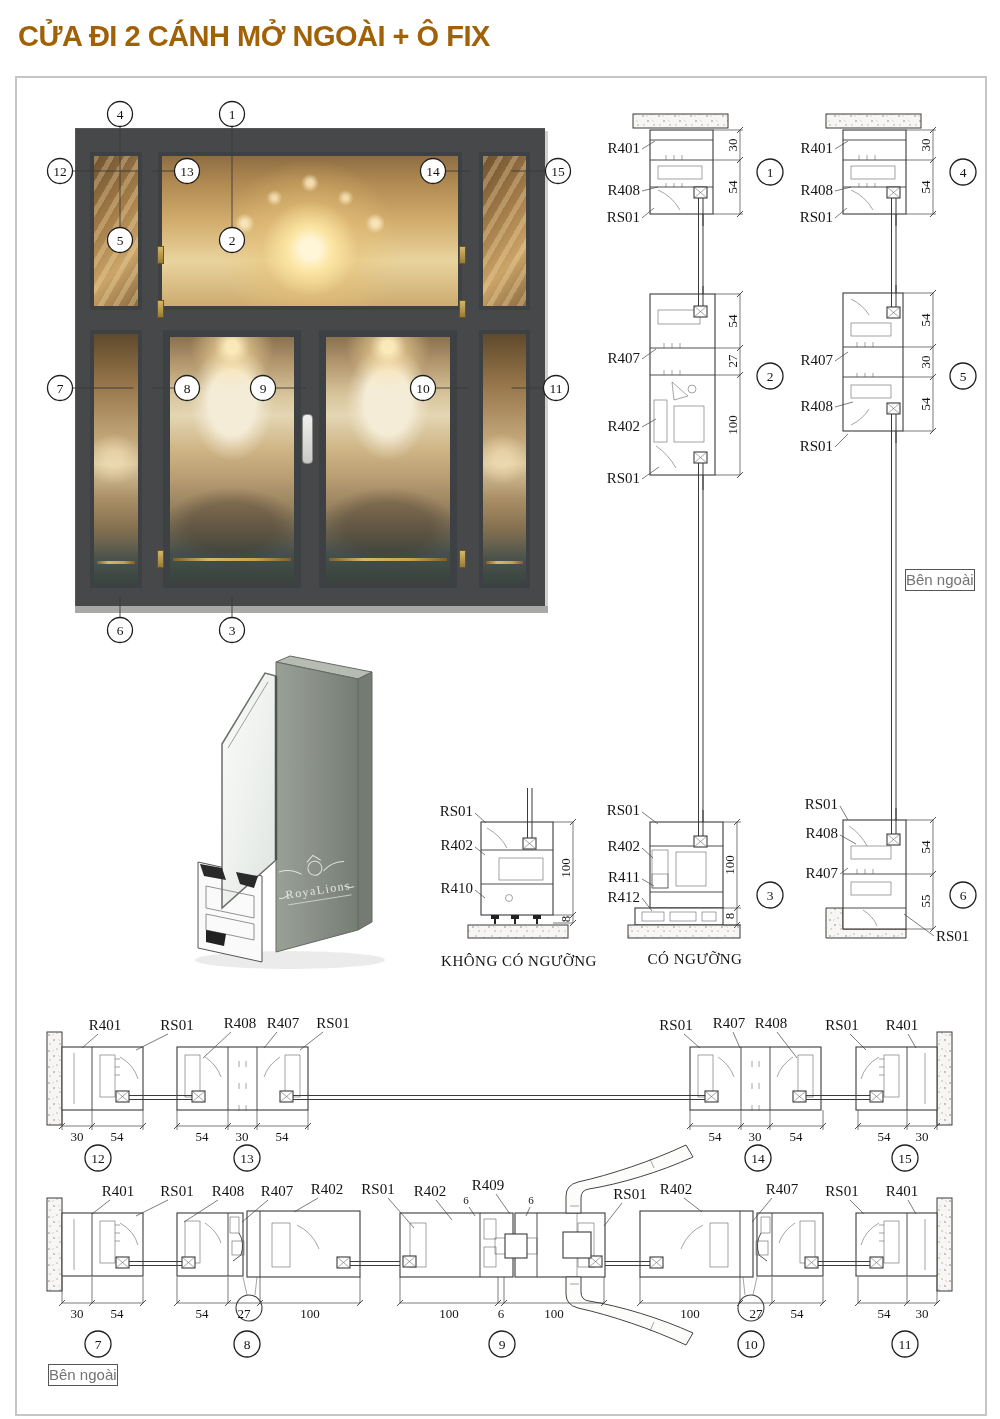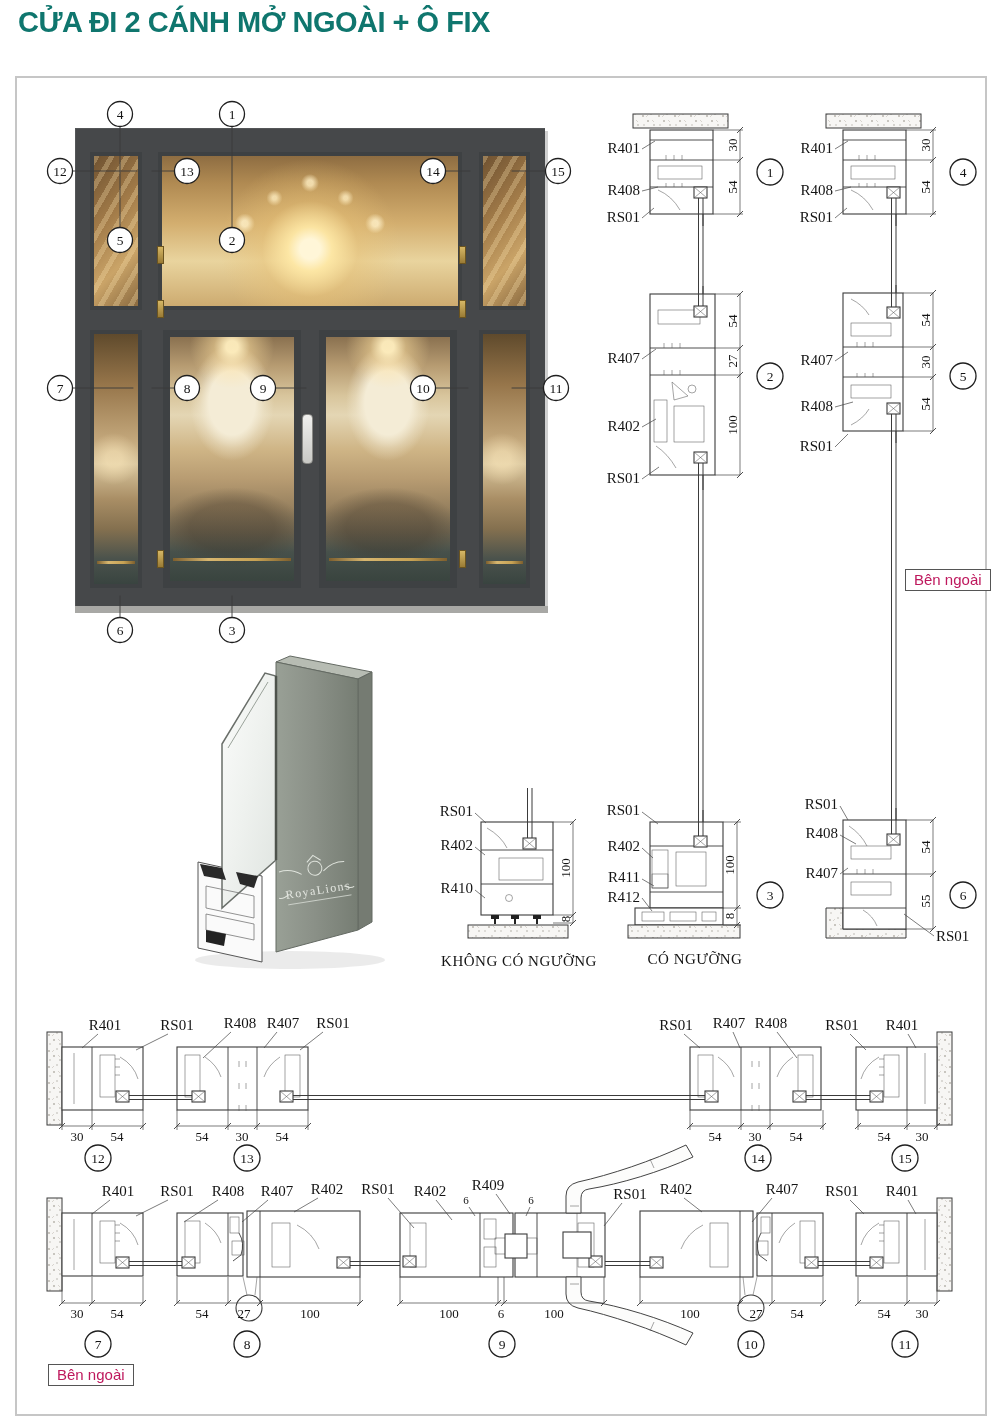--- a/index.html
+++ b/index.html
@@ -1,19 +1,19 @@
 <!DOCTYPE html>
 <html><head>
 <meta charset="utf-8">
 <style>
   html,body{margin:0;padding:0;background:#fff;}
   .page{position:relative;width:1000px;height:1419px;background:#fff;overflow:hidden;
         font-family:"Liberation Sans",sans-serif;}
-  .title{position:absolute;left:18px;top:6px;font:bold 29px "Liberation Sans",sans-serif;
-         color:#0f766e;letter-spacing:-0.5px;}
+  .title{position:absolute;left:18px;top:20px;font:bold 29px "Liberation Sans",sans-serif;
+         color:#a16207;letter-spacing:-0.5px;}
   .sheet{position:absolute;left:15px;top:76px;width:968px;height:1336px;
          border:2px solid #c6c6c6;background:#fff;}
   
   .elev{position:absolute;left:75px;top:128px;width:470px;height:478px;background:#46484a;
         box-shadow:3px 3px 0 rgba(150,150,150,.45), inset 1px 1px 0 rgba(255,255,255,.08);}
   .sill{position:absolute;left:75px;top:606px;width:473px;height:7px;background:#a8a8a5;}
   .panel{position:absolute;border:4px solid #3e4143;box-sizing:border-box;overflow:hidden;}
   .p-leaf{border-width:7px;}
   .p-transom-c{background:
     radial-gradient(circle at 50% 62%, #fff6d8 0 10px, rgba(255,233,166,.9) 22px, rgba(233,195,120,.45) 48px, rgba(190,140,70,0) 90px),
@@ -33,22 +33,22 @@
     linear-gradient(180deg,#8a7150 0%,#b79c72 12%,#d8c59c 24%,#e4d6b4 32%,#cfb586 46%,#b89c72 58%,#97815f 70%,#6d6450 80%,#47514b 88%,#39443f 100%);}
   .p-fix{background:
     radial-gradient(circle at 45% 50%, rgba(255,235,190,.5) 0 8px, transparent 26px),
     linear-gradient(180deg,#5f4a2c 0%,#96754a 20%,#c2a67a 42%,#d9c69e 52%,#a98e65 66%,#84704f 78%,#4a524c 90%,#394440 100%);}
   .gstrip{position:absolute;left:3px;right:3px;bottom:20px;height:3px;
     background:linear-gradient(90deg,#7d5f2e,#d7b66f 30%,#c7a254 70%,#7d5f2e);}
   .hinge{position:absolute;width:5px;height:16px;border:1px solid #6b5420;
     background:linear-gradient(180deg,#d6b765,#9a7b35);}
   .handle{position:absolute;left:227px;top:286px;width:9px;height:48px;border-radius:4px;
     border:1px solid #8a8a86;background:linear-gradient(180deg,#f0f0ee,#c9c9c5);}
-  .tagbox{position:absolute;border:1px solid #555;background:#fff;color:#be185d;
-    font:15px "Liberation Sans",sans-serif;padding:1px 8px 2px;}
+  .tagbox{position:absolute;border:1px solid #555;background:#fff;color:#737373;
+    font:15px "Liberation Sans",sans-serif;padding:1px 0 2px;}
   svg.draw{position:absolute;left:0;top:0;pointer-events:none;}
   svg .pf{fill:#fff;stroke:#3b3b3b;stroke-width:1.1;}
   svg .l{stroke:#3b3b3b;stroke-width:.9;fill:none;}
   svg .lt{stroke:#5a5a5a;stroke-width:.55;fill:none;}
   svg .dm{stroke:#444;stroke-width:.7;fill:none;}
   svg .gl{stroke:#3b3b3b;stroke-width:1;fill:none;}
   svg .cc{fill:#fff;stroke:#1f1f1f;stroke-width:1.3;}
   svg .conc{fill:url(#conc);stroke:#3b3b3b;stroke-width:1;}
   svg text{fill:#141414;}
   svg .lab{font:15px "Liberation Serif",serif;}

